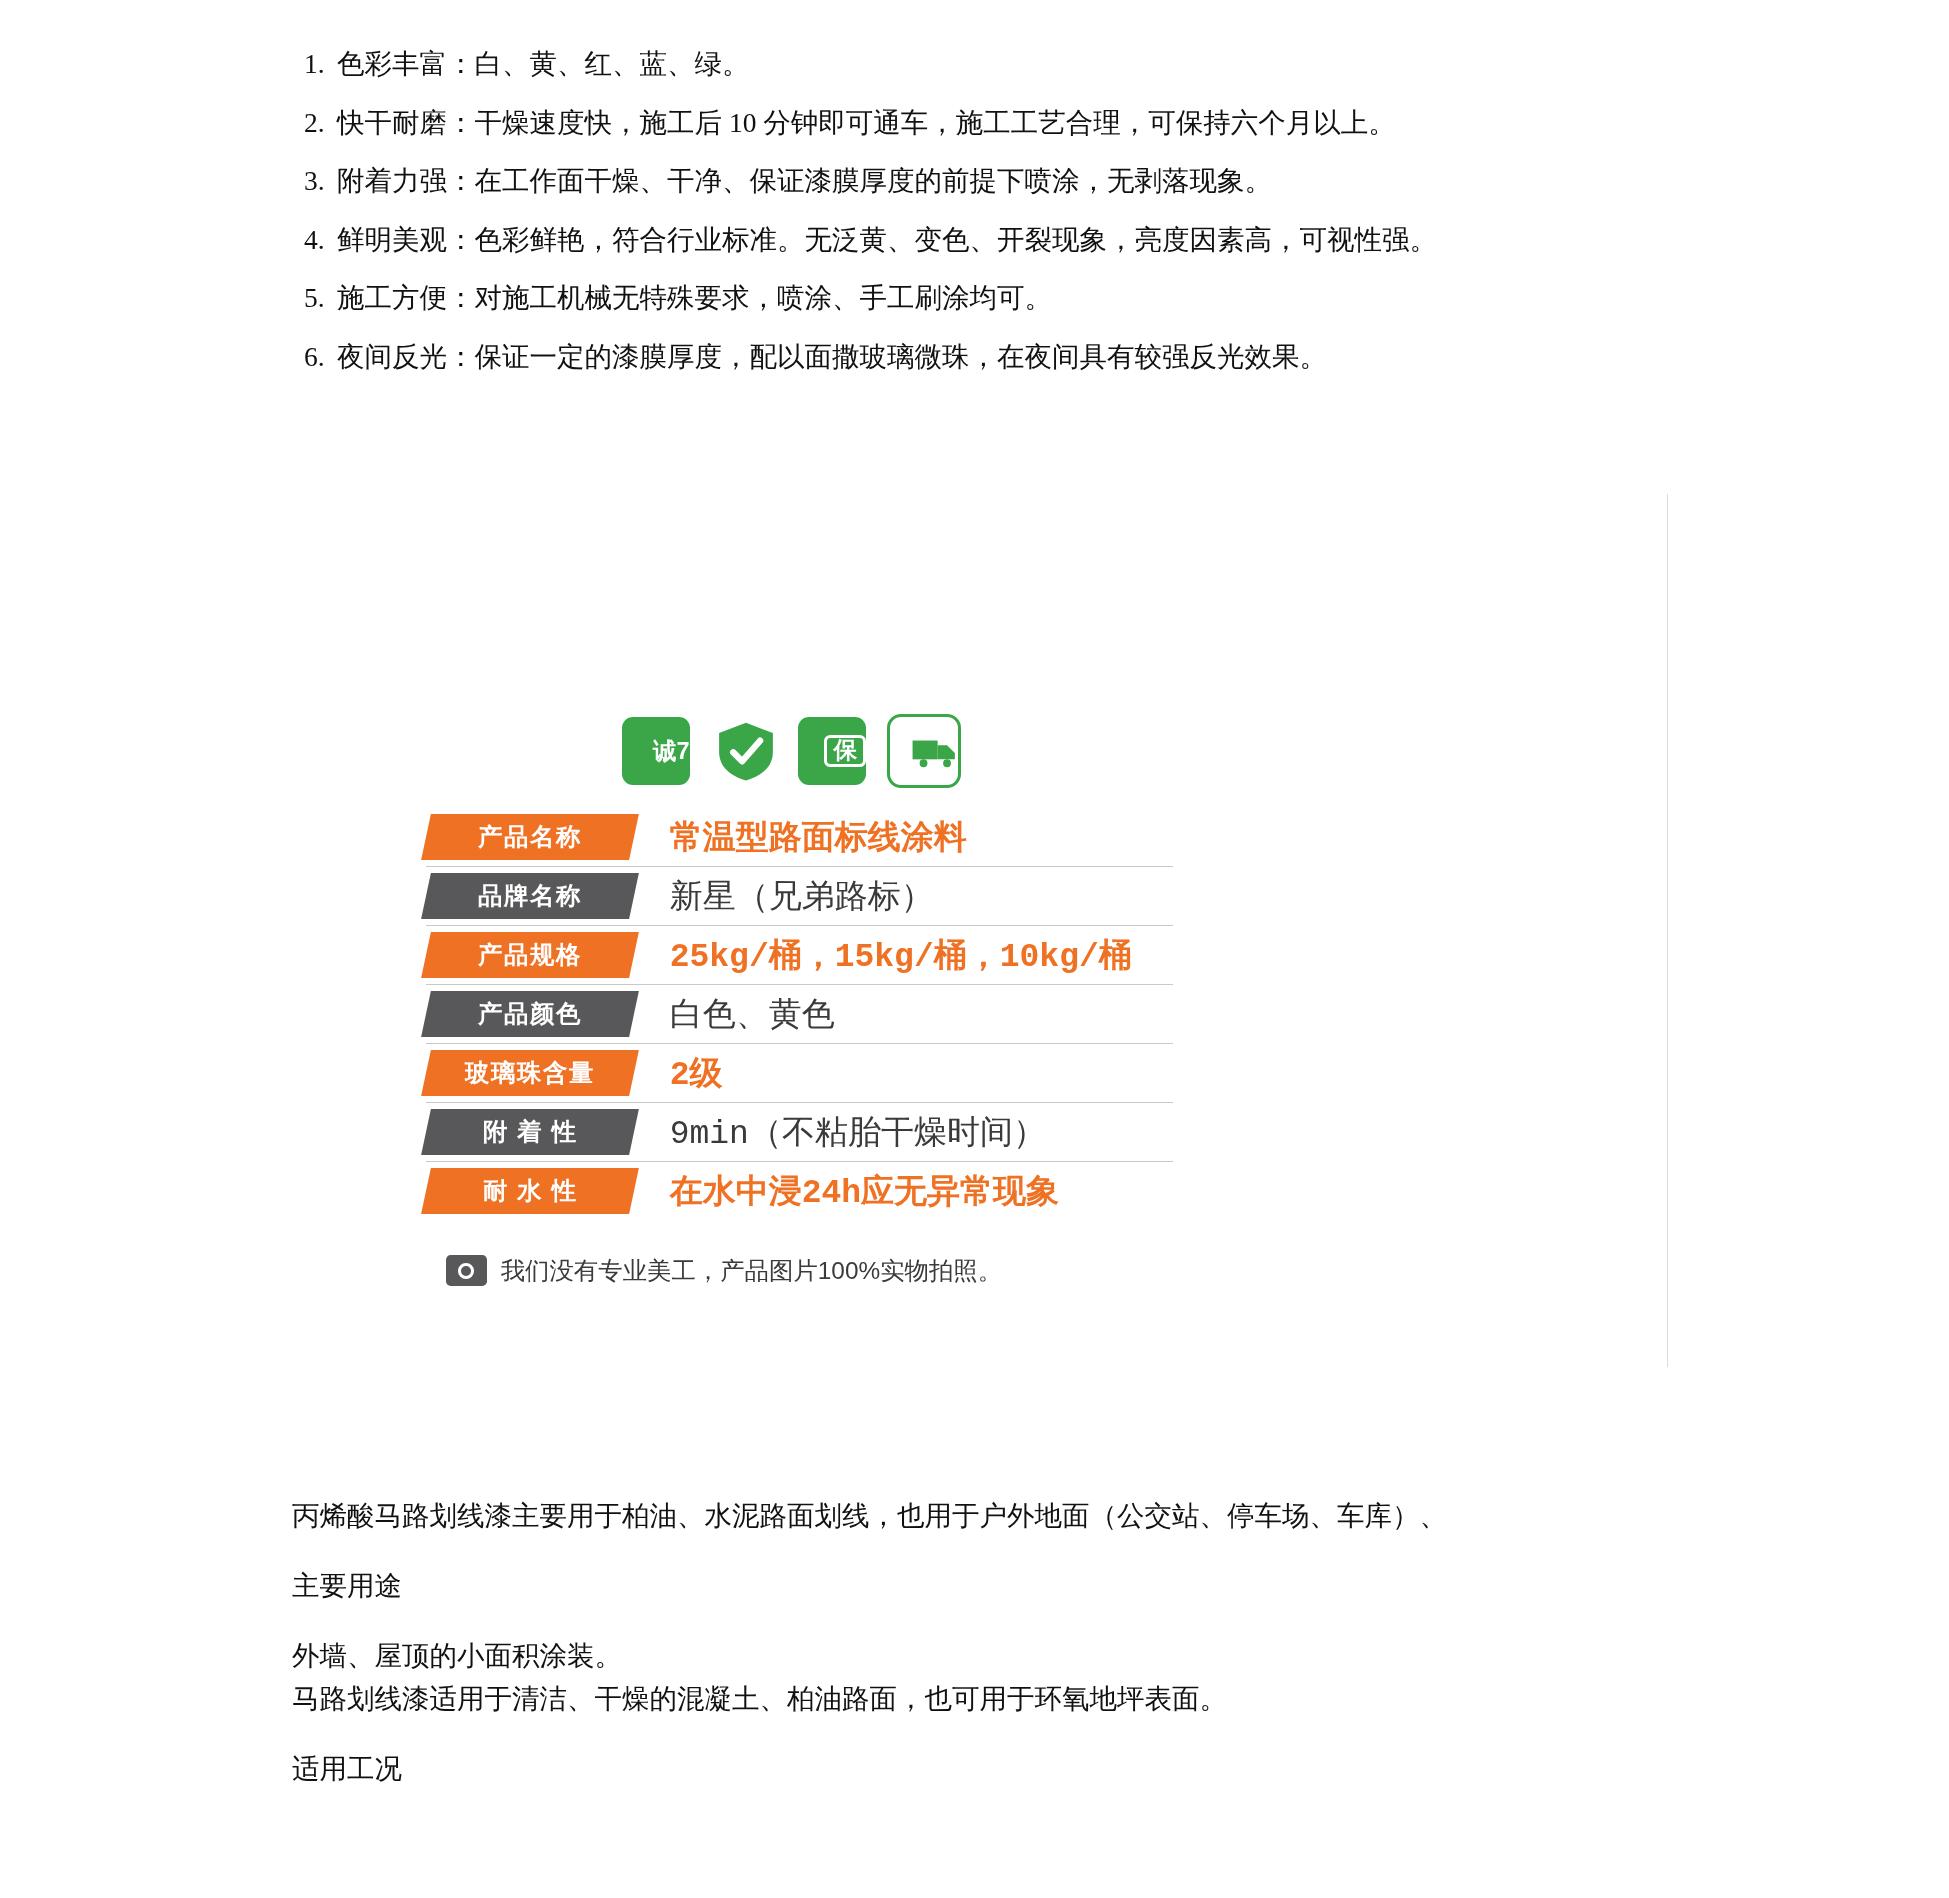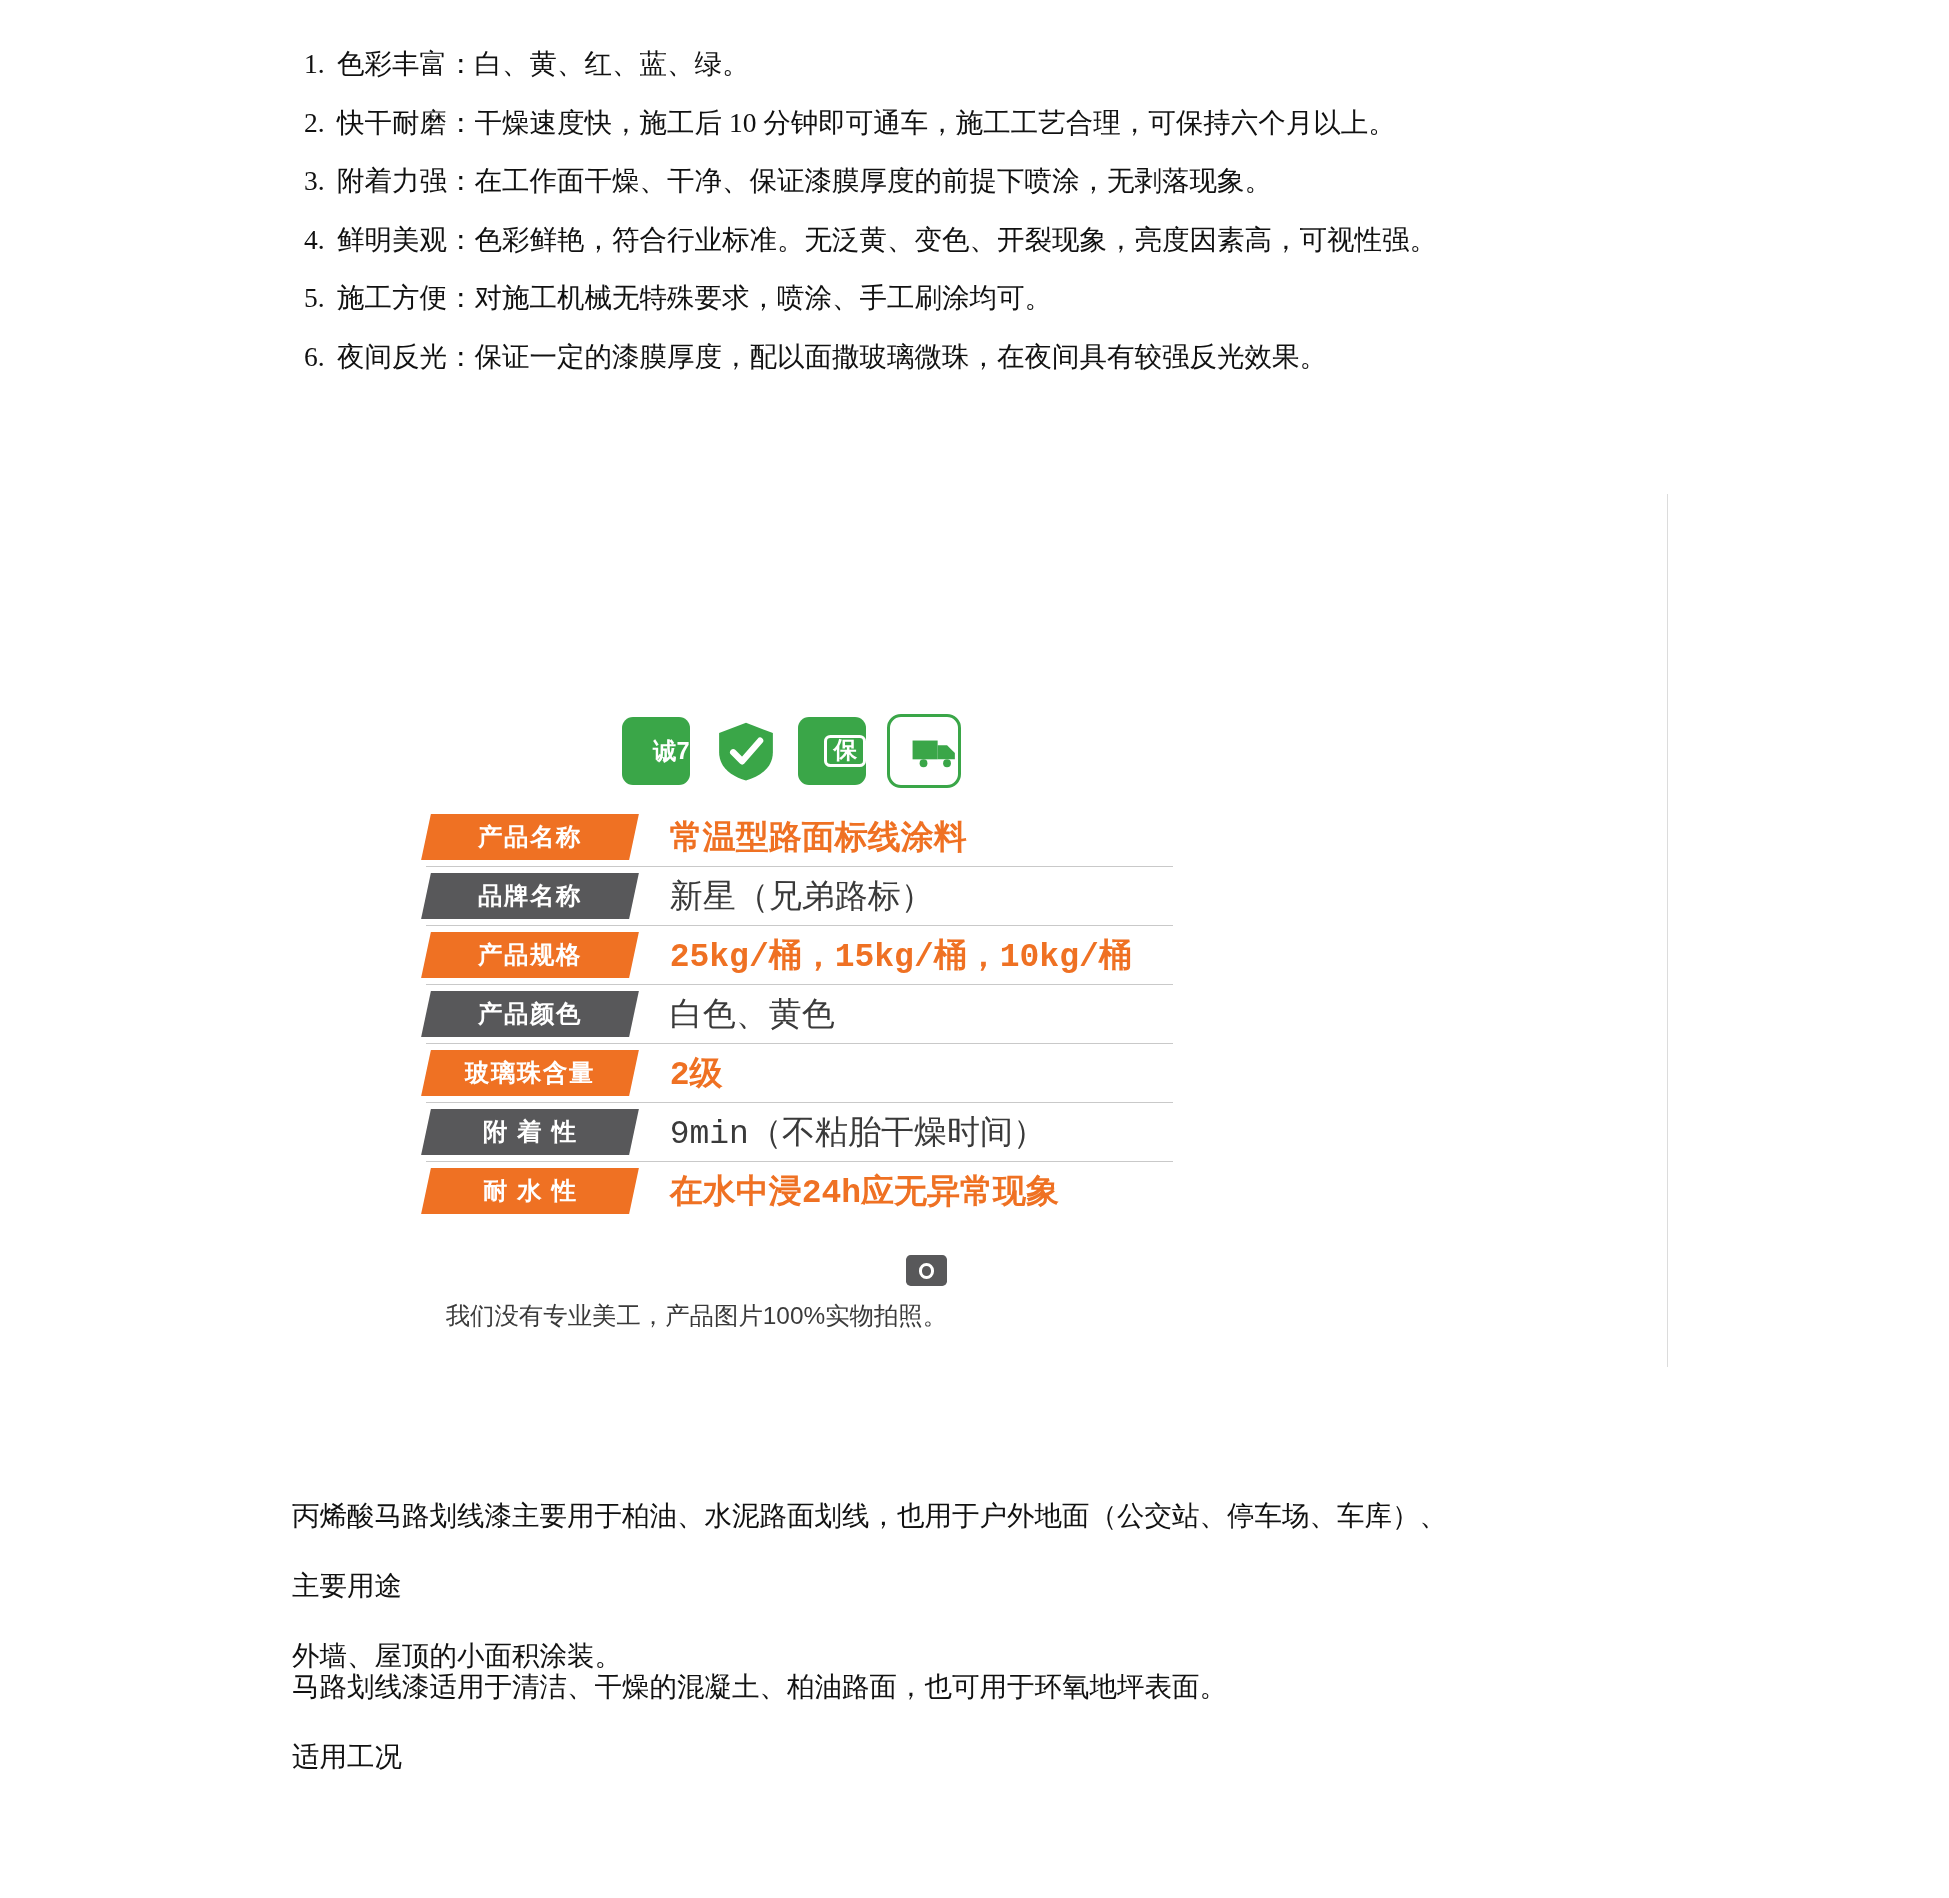--- a/index.html
+++ b/index.html
@@ -168,23 +168,22 @@
     font-family: Liberation Mono, monospace;
     white-space: nowrap;
   }
   .spec-val.orange { color: #ef7123; font-weight: bold; }
 
   .photo-note {
     position: absolute;
     left: 138px;
     top: 761px;
     display: flex;
-    align-items: flex-end;
+    align-items: flex-start;
     gap: 14px;
-    flex-direction: column;
   }
   .cam-icon {
     width: 41px;
     height: 31px;
     background: #58585a;
     border-radius: 4.7px;
     position: relative;
   }
   .cam-icon::before {
     content: "";
@@ -211,21 +210,21 @@
     top: 1502px;
     width: 1494px;
   }
   .para {
     font-size: 27.5px;
     line-height: 1.05;
     color: #111;
     margin: 0 0 41px 0;
     white-space: nowrap;
   }
-  .para.tight { margin-bottom: 2px; }
+  .para.tight { margin-bottom: 14px; }
   .para.heading { margin-bottom: 41px; }
 </style>
 </head>
 <body>
 
 <div class="page">
 
   <section class="adv-block">
     <ul class="adv-list">
       <li>

